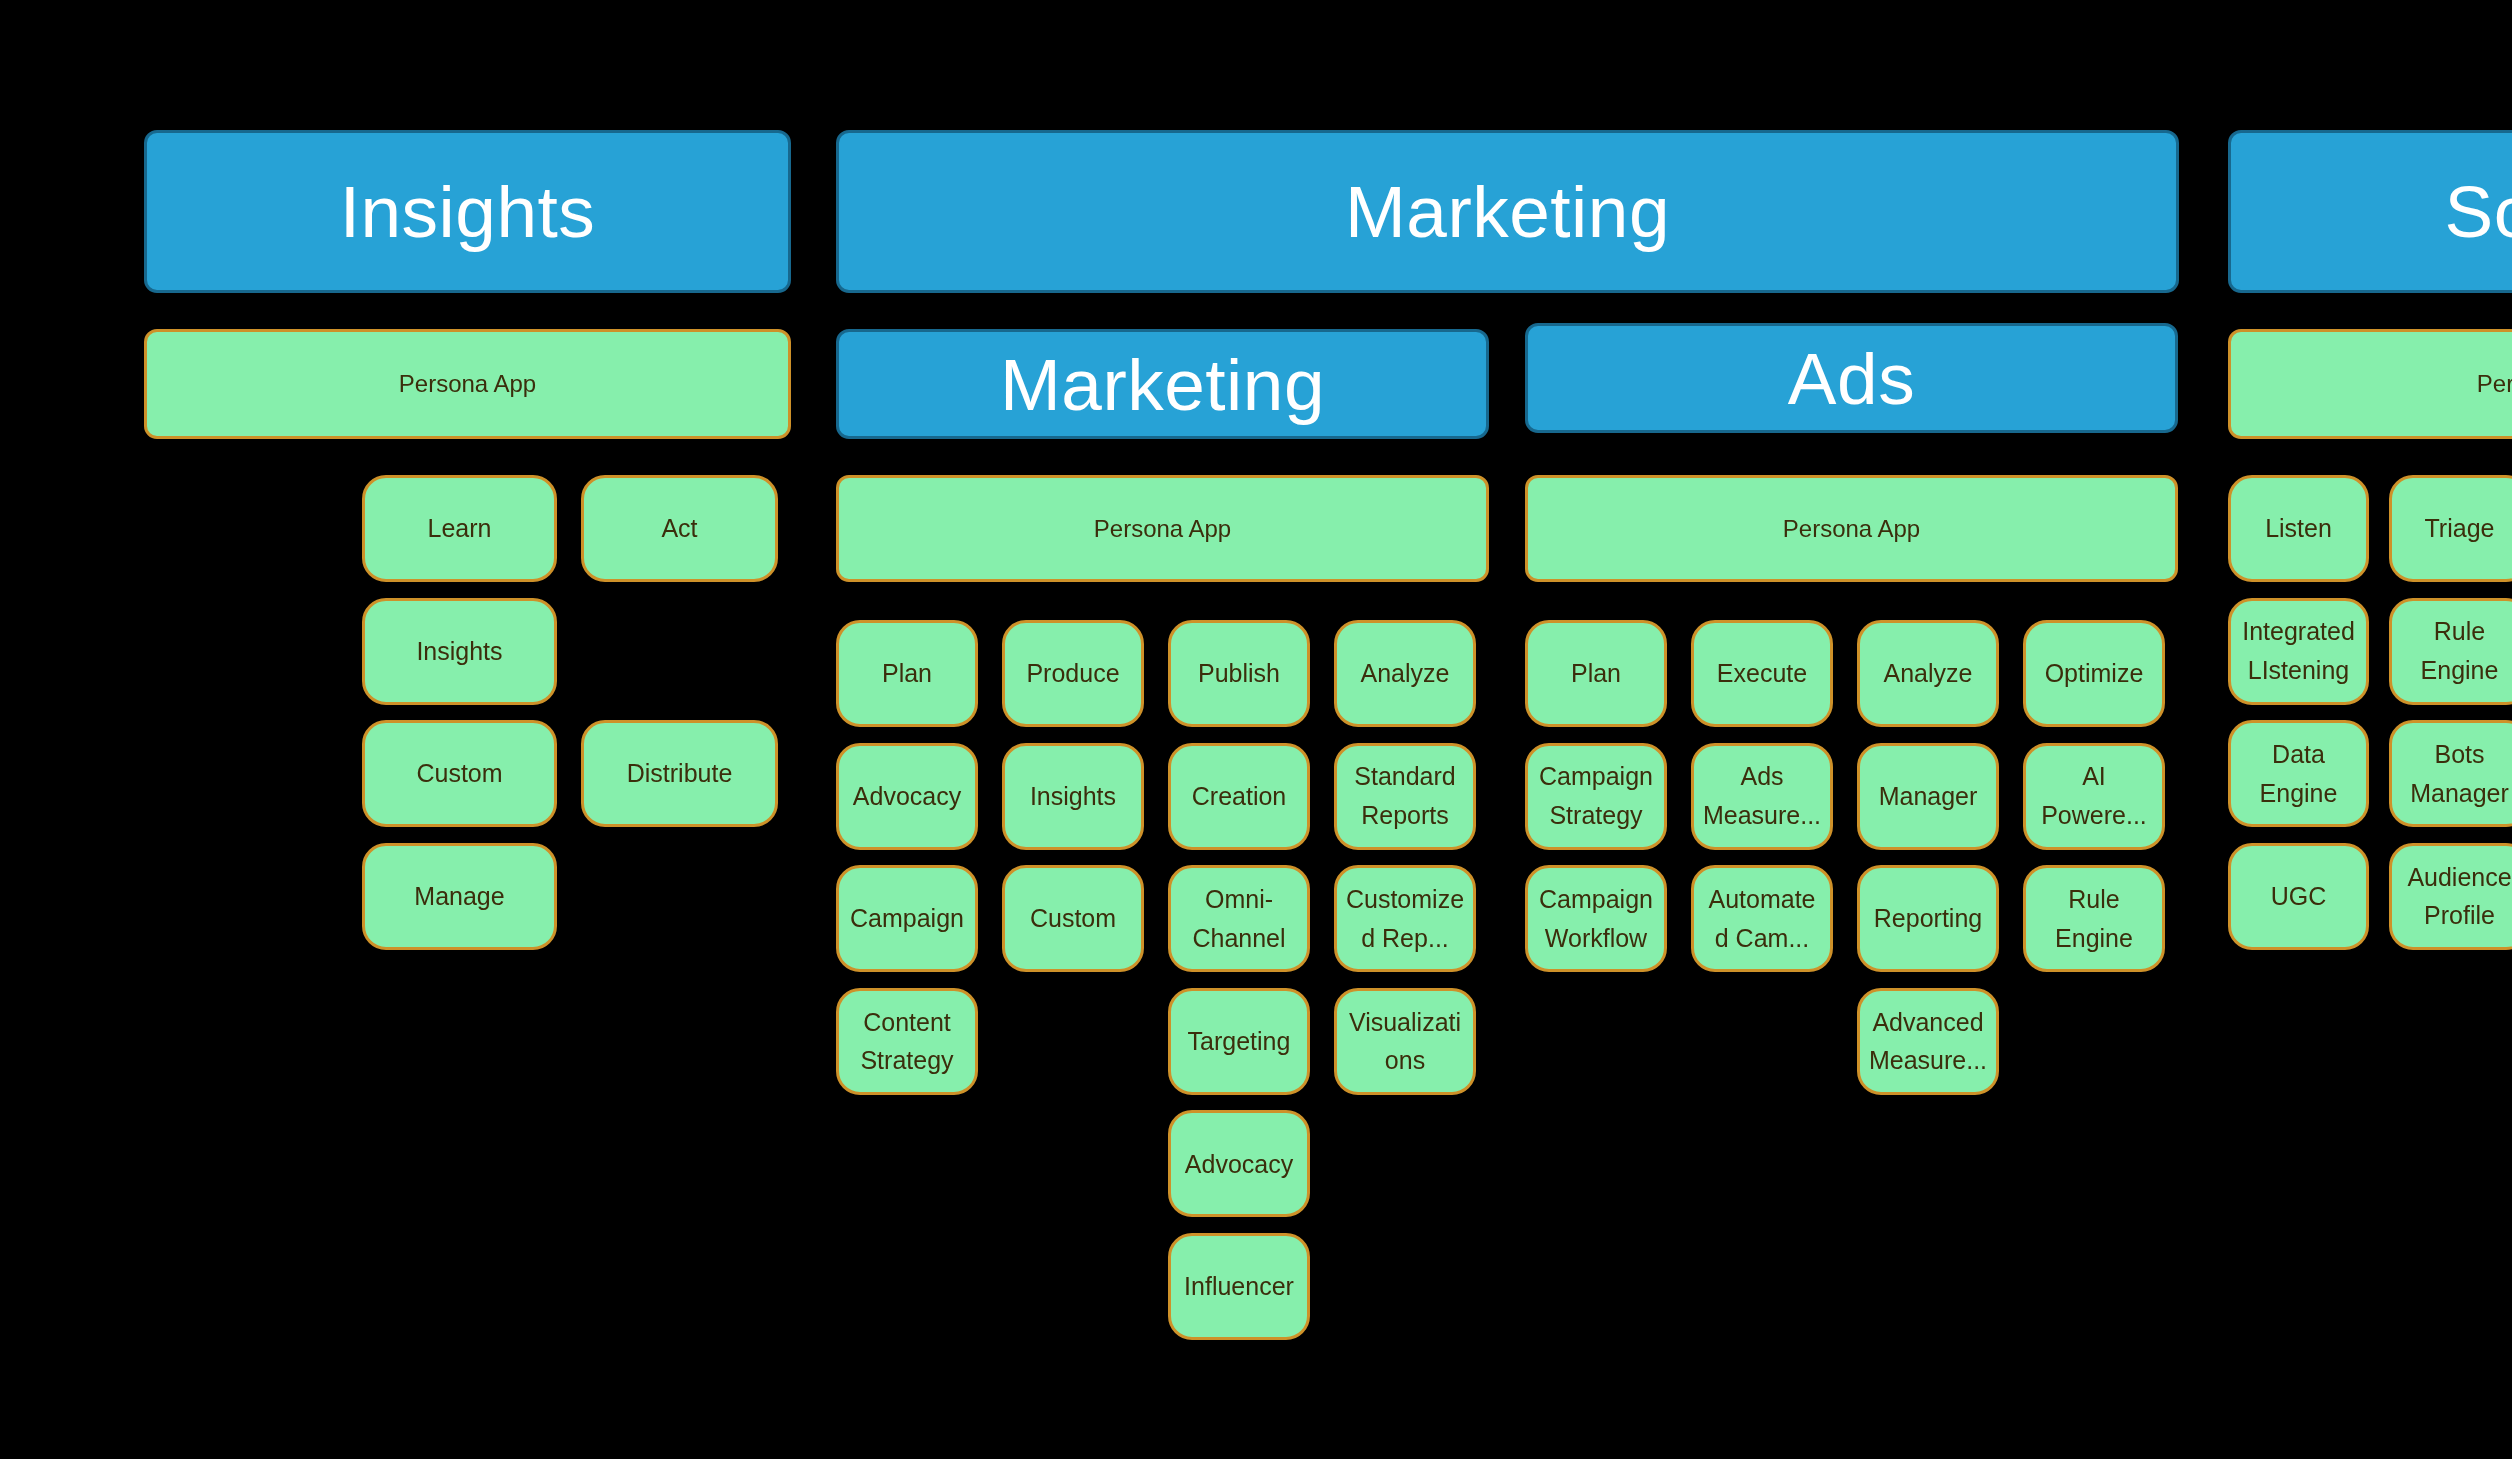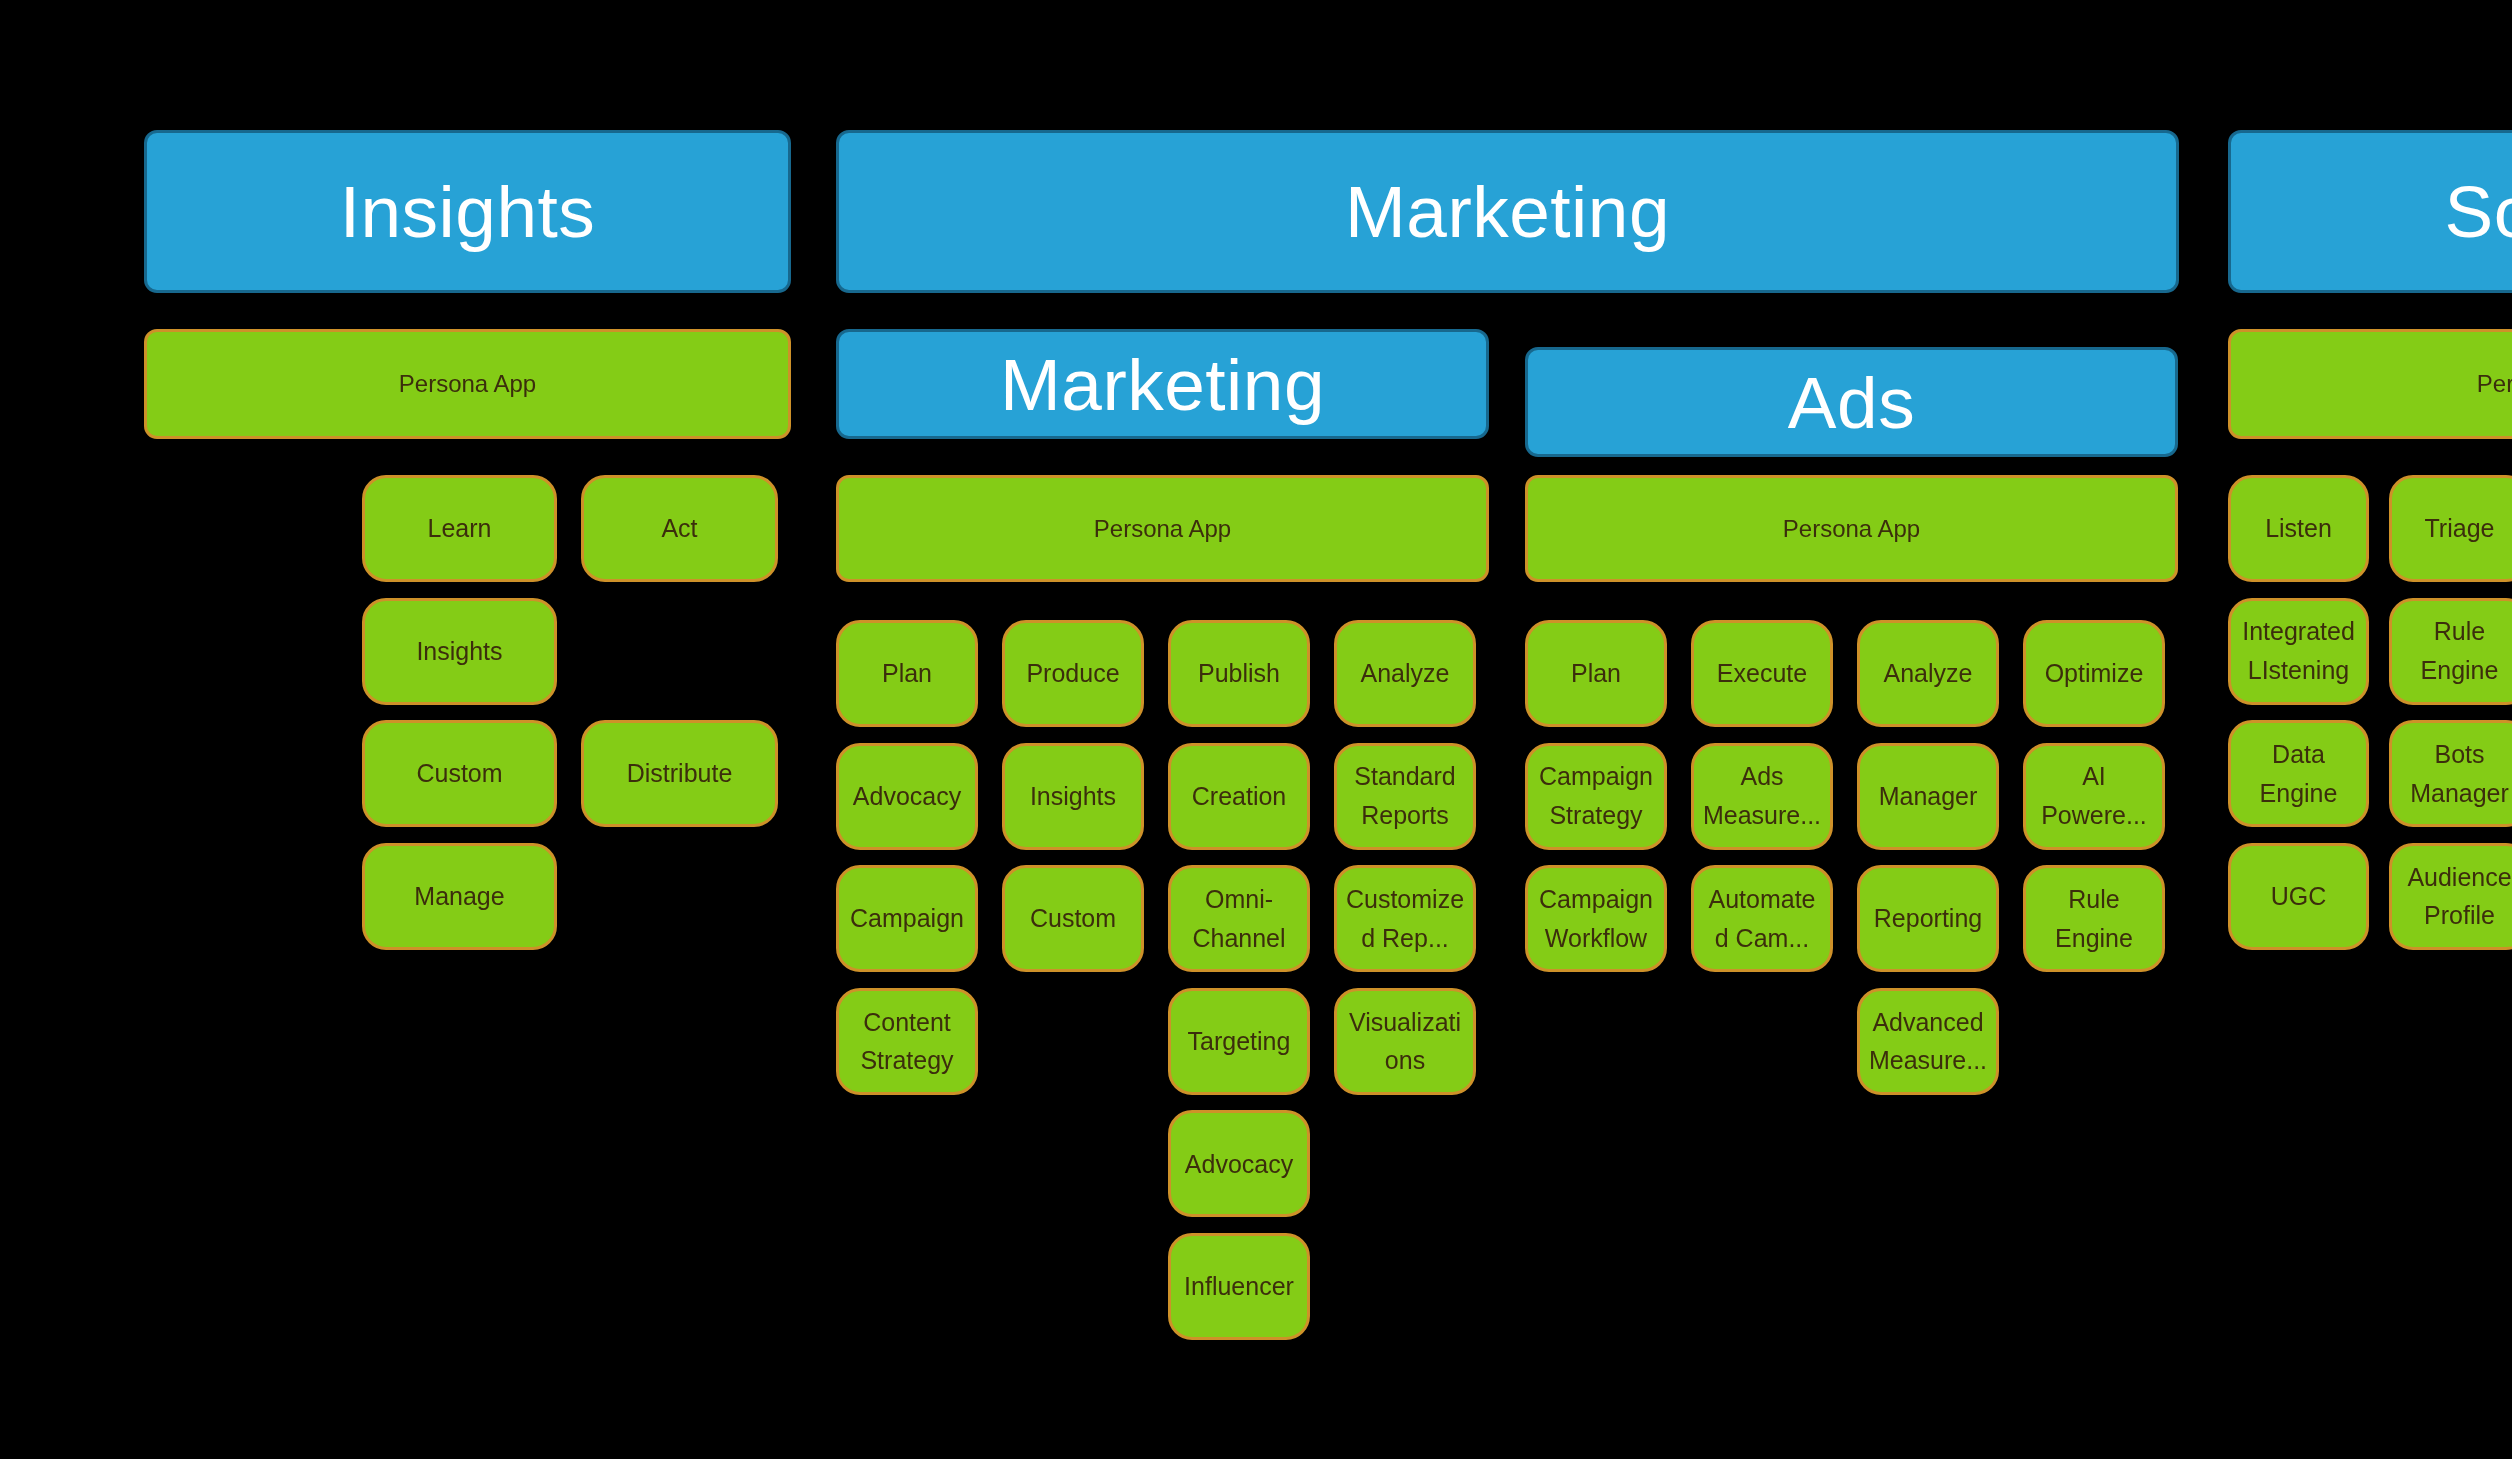--- a/index.html
+++ b/index.html
@@ -4,39 +4,39 @@
 <style>
   html,body{margin:0;padding:0;background:#000;}
   body{font-family:"Liberation Sans",sans-serif;}
   #canvas{position:relative;width:2980px;height:1459px;background:#000;overflow:hidden;}
 
   
   .shape{position:absolute;display:flex;align-items:center;justify-content:center;
          box-sizing:border-box;border-radius:13px;text-align:center;margin-left:12px;}
   .hdr{background:#27A2D6;border:3px solid #17688E;color:#fff;
        font-size:73px;font-weight:400;letter-spacing:0.5px;}
-  .node{background:#84cc16;border:3px solid #CE9129;color:#3B2E0C;
+  .node{background:#86efac;border:3px solid #CE9129;color:#3B2E0C;
         font-size:25px;line-height:1.55;padding:17px 8px;
         overflow-wrap:break-word;word-break:break-word;}
   .persona{font-size:24px;}
 
   
   .grid{position:absolute;display:grid;row-gap:15.6px;}
   .grid .node{position:static;border-radius:24px;}
 
   
   #insights-header {left:132px; top:130px; width:647px; height:163px;}
   #insights-persona{left:132px; top:329px; width:647px; height:110px;}
   #insights-grid   {left:350px; top:475px; grid-template-columns:207px 209px;
                     grid-auto-rows:107px; column-gap:12px;}
 
   
   #marketing-header {left:824px; top:130px; width:1343px; height:163px;}
   #marketing-subhdr {left:824px; top:329px; width:653px; height:110px;}
-  #ads-subhdr       {left:1513px; top:347px; width:653px; height:110px;}
+  #ads-subhdr       {left:1513px; top:323px; width:653px; height:110px;}
   #marketing-persona{left:824px; top:475px; width:653px; height:107px;}
   #ads-persona      {left:1513px; top:475px; width:653px; height:107px;}
   #marketing-grid   {left:824px; top:620px; grid-template-columns:repeat(4,154px);
                      grid-auto-rows:107px; column-gap:12px;}
   #ads-grid         {left:1513px; top:620px; grid-template-columns:repeat(4,154px);
                      grid-auto-rows:107px; column-gap:12px;}
 
   
   #social-header {left:2216px; top:130px; width:635px; height:163px;}
   #social-persona{left:2216px; top:329px; width:635px; height:110px;}

